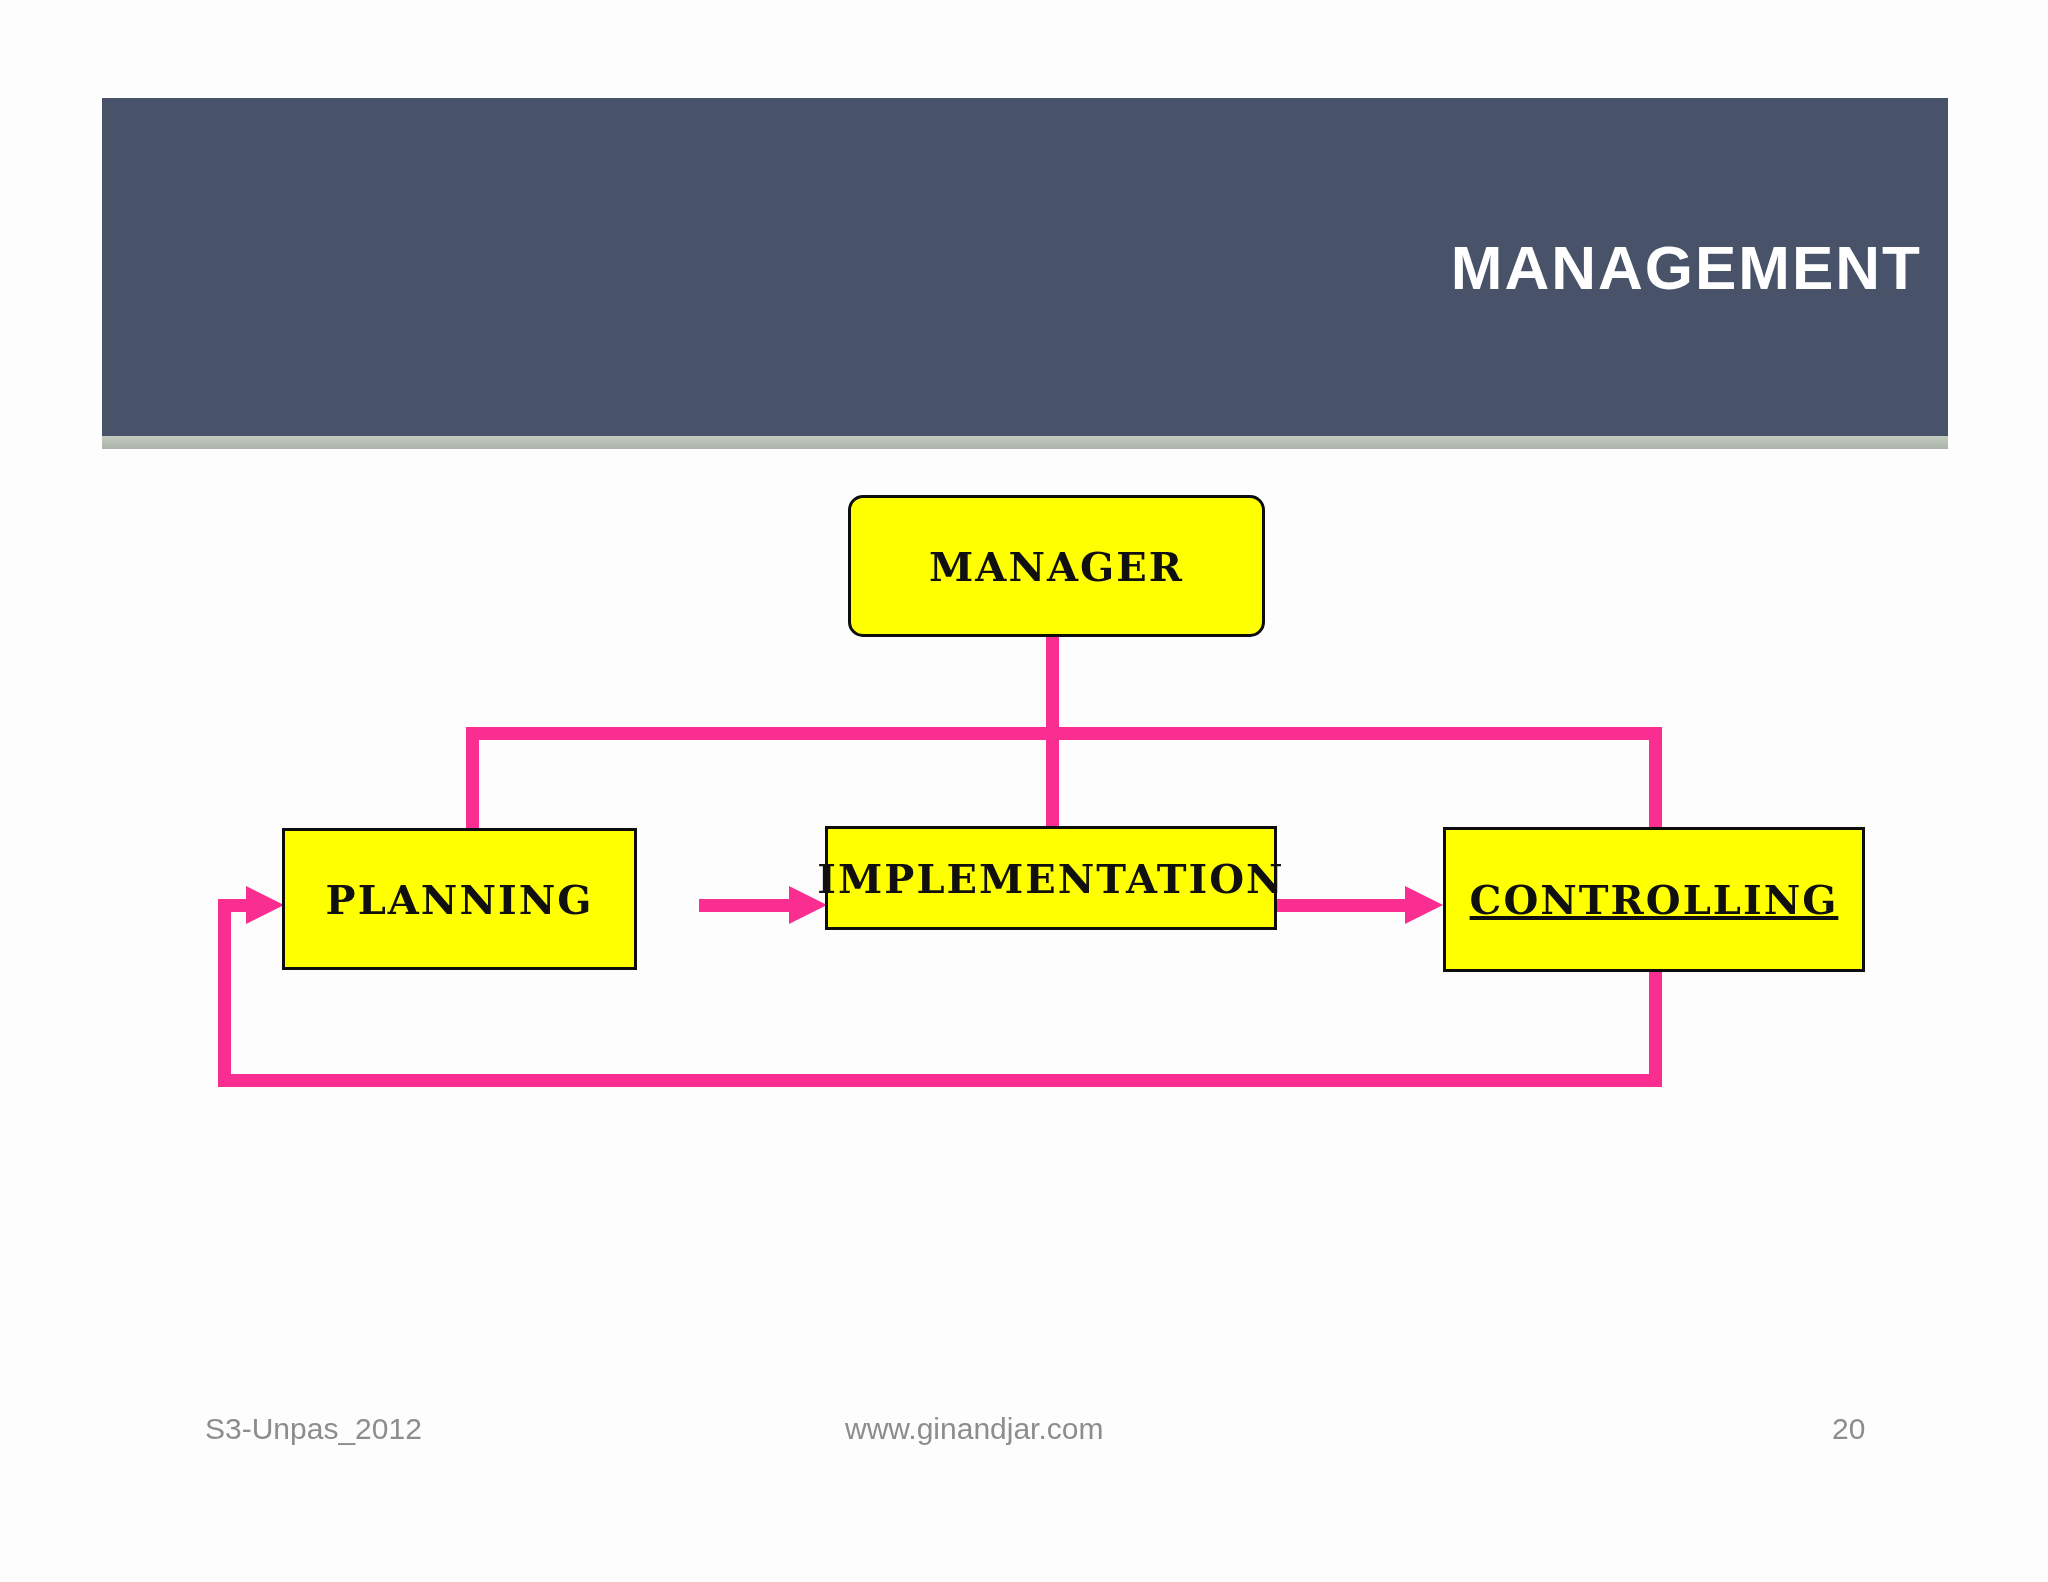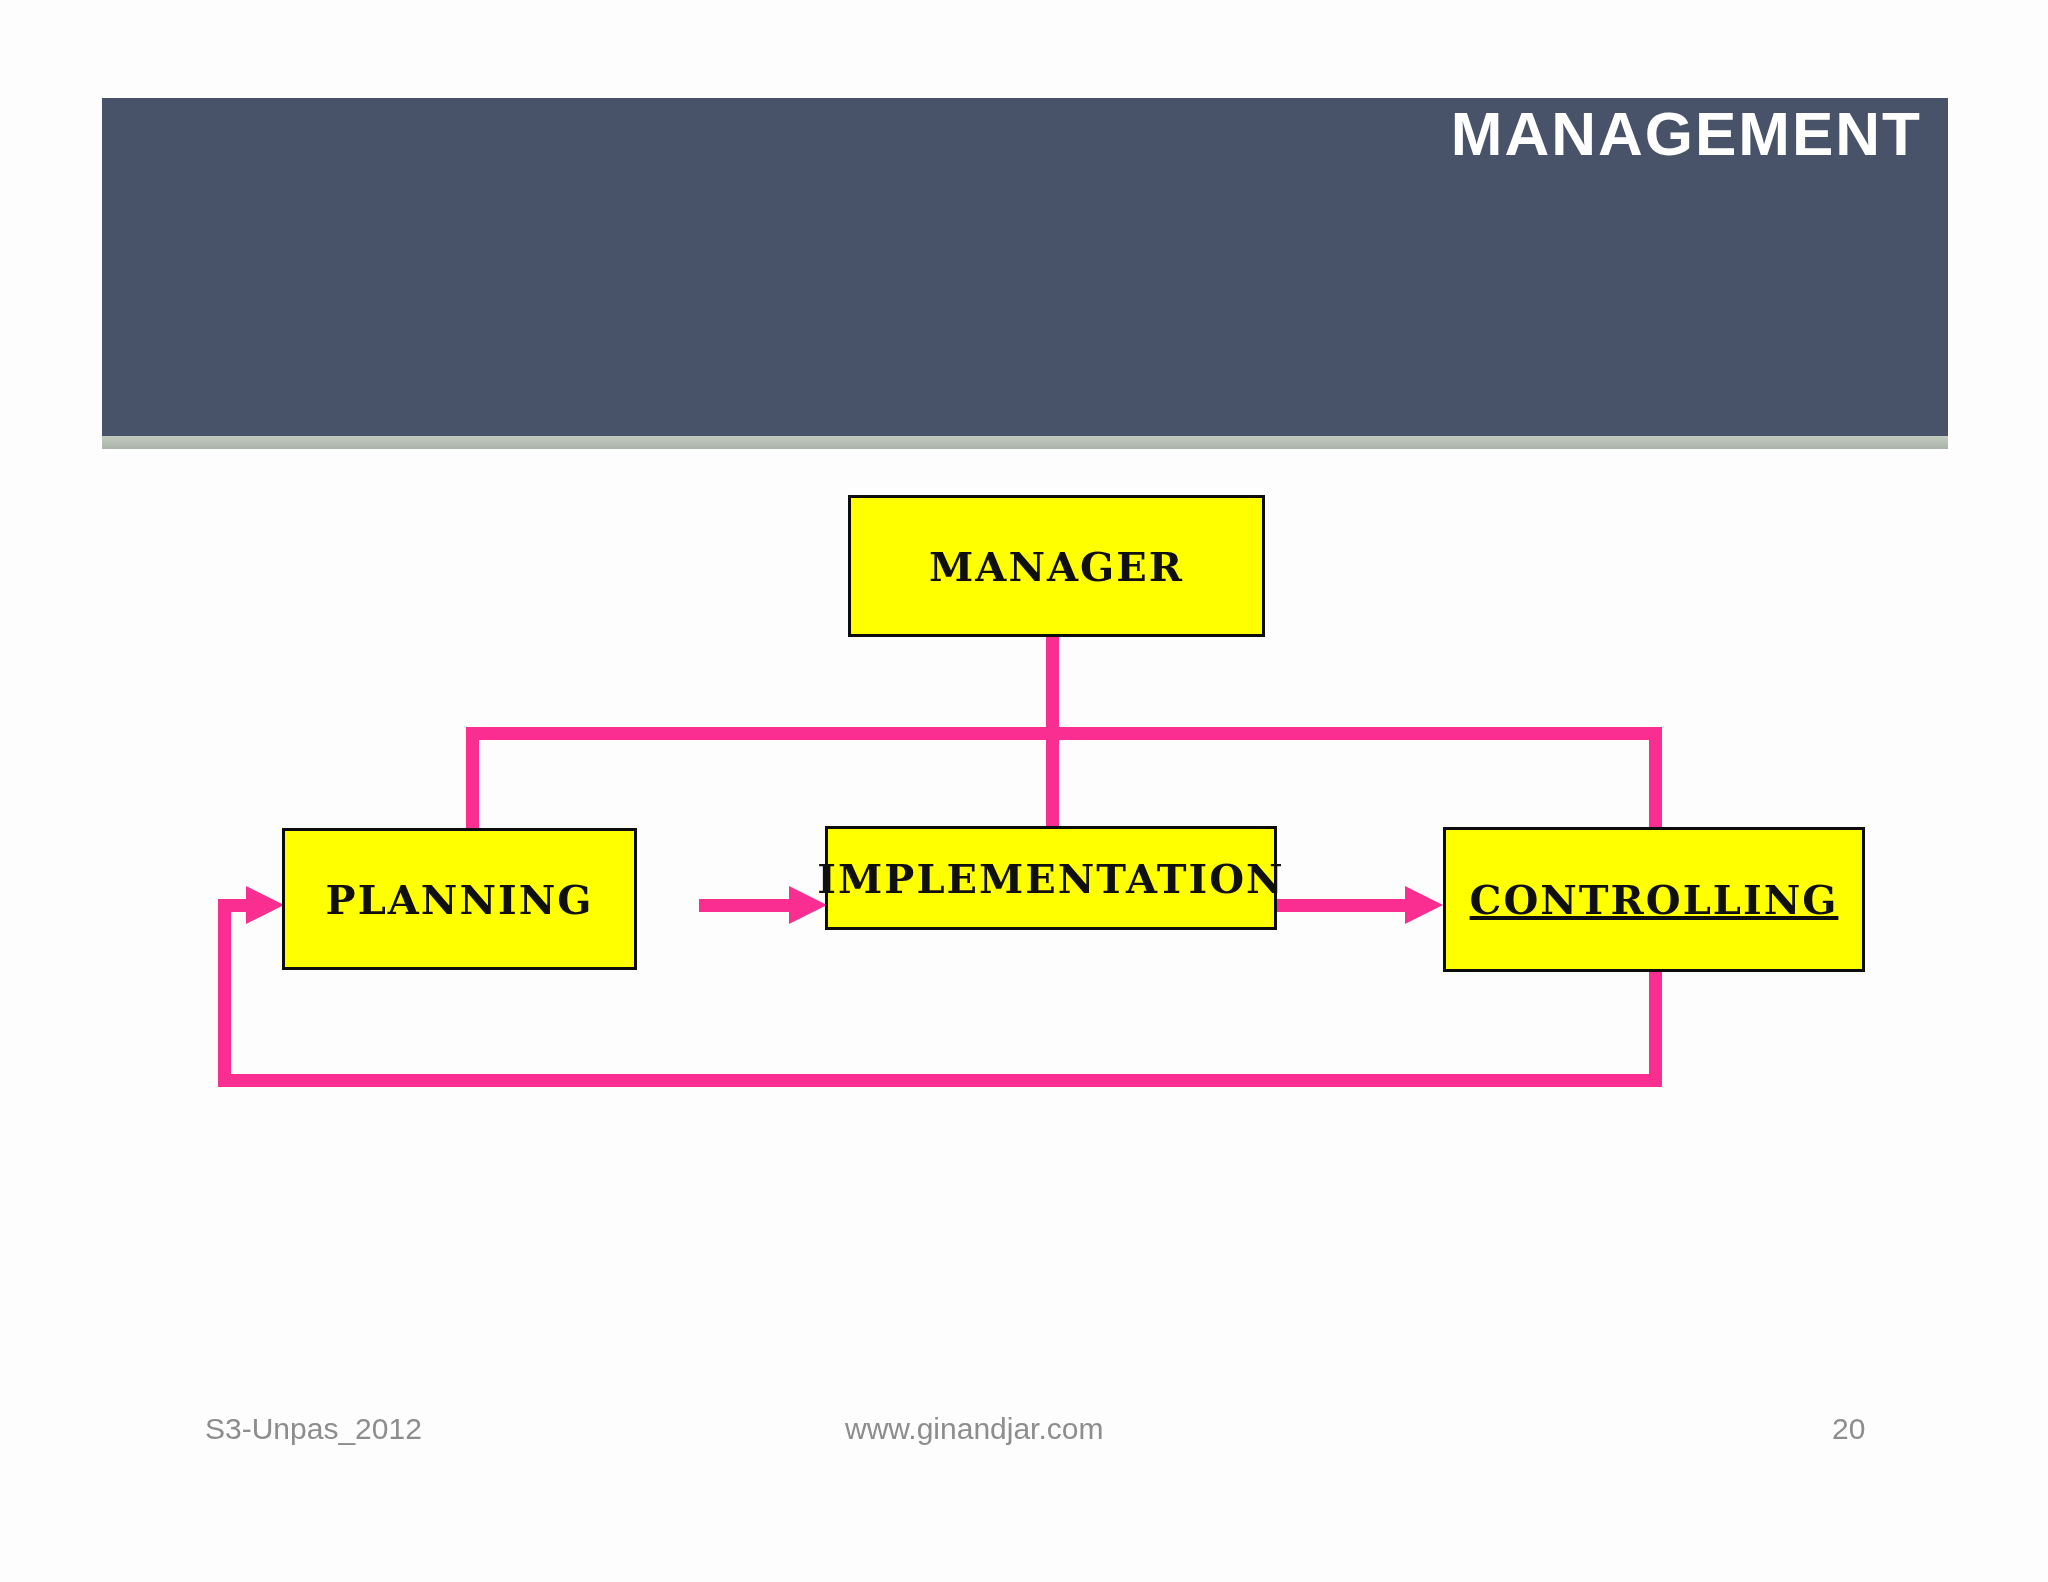--- a/index.html
+++ b/index.html
@@ -9,21 +9,21 @@
     background: var(--canvas-bg, #fdfdfd);
     font-family: "Liberation Sans", sans-serif;
     overflow: hidden;
   }
 
   
   .header-bar {
     position: absolute; left: 102px; top: 98px;
     width: 1846px; height: 338px;
     background: var(--header-bg, #485369);
-    display: flex; justify-content: flex-end;
+    display: flex; align-items: center; justify-content: flex-end;
     box-sizing: border-box; padding-right: 26px;
   }
   .header-strip {
     position: absolute; left: 102px; top: 436px;
     width: 1846px; height: 13px;
     background: linear-gradient(to bottom, #c3cbc0, var(--header-strip, #aab3a9));
   }
   .slide-title {
     color: var(--title-text, #ffffff);
     font-size: 62px; font-weight: 700; letter-spacing: 2px;
@@ -34,21 +34,21 @@
   .node {
     position: absolute;
     background: var(--node-fill, #ffff00);
     border: 3px solid var(--node-border, #0d0d0d);
     box-sizing: border-box;
     display: flex; align-items: center; justify-content: center;
     font-family: "DejaVu Serif", serif;
     font-weight: bold; font-size: 40px; letter-spacing: 2px;
     color: #101010; white-space: nowrap;
   }
-  .node-manager        { left: 848px;  top: 495px; width: 417px; height: 142px; }
+  .node-manager        { left: 848px;  top: 495px; width: 417px; height: 142px; border-radius: 15px; }
   .node-planning       { left: 282px;  top: 828px; width: 355px; height: 142px; }
   .node-implementation { left: 825px;  top: 826px; width: 452px; height: 104px; }
   .node-controlling    { left: 1443px; top: 827px; width: 422px; height: 145px; text-decoration: underline; }
 
   
   .seg { position: absolute; background: var(--connector, #f92e90); }
   .seg-stem        { left: 1046px; top: 636px;  width: 13px;   height: 192px; }
   .seg-branch      { left: 466px;  top: 727px;  width: 1196px; height: 13px; }
   .seg-drop-left   { left: 466px;  top: 727px;  width: 13px;   height: 103px; }
   .seg-drop-right  { left: 1649px; top: 727px;  width: 13px;   height: 102px; }

